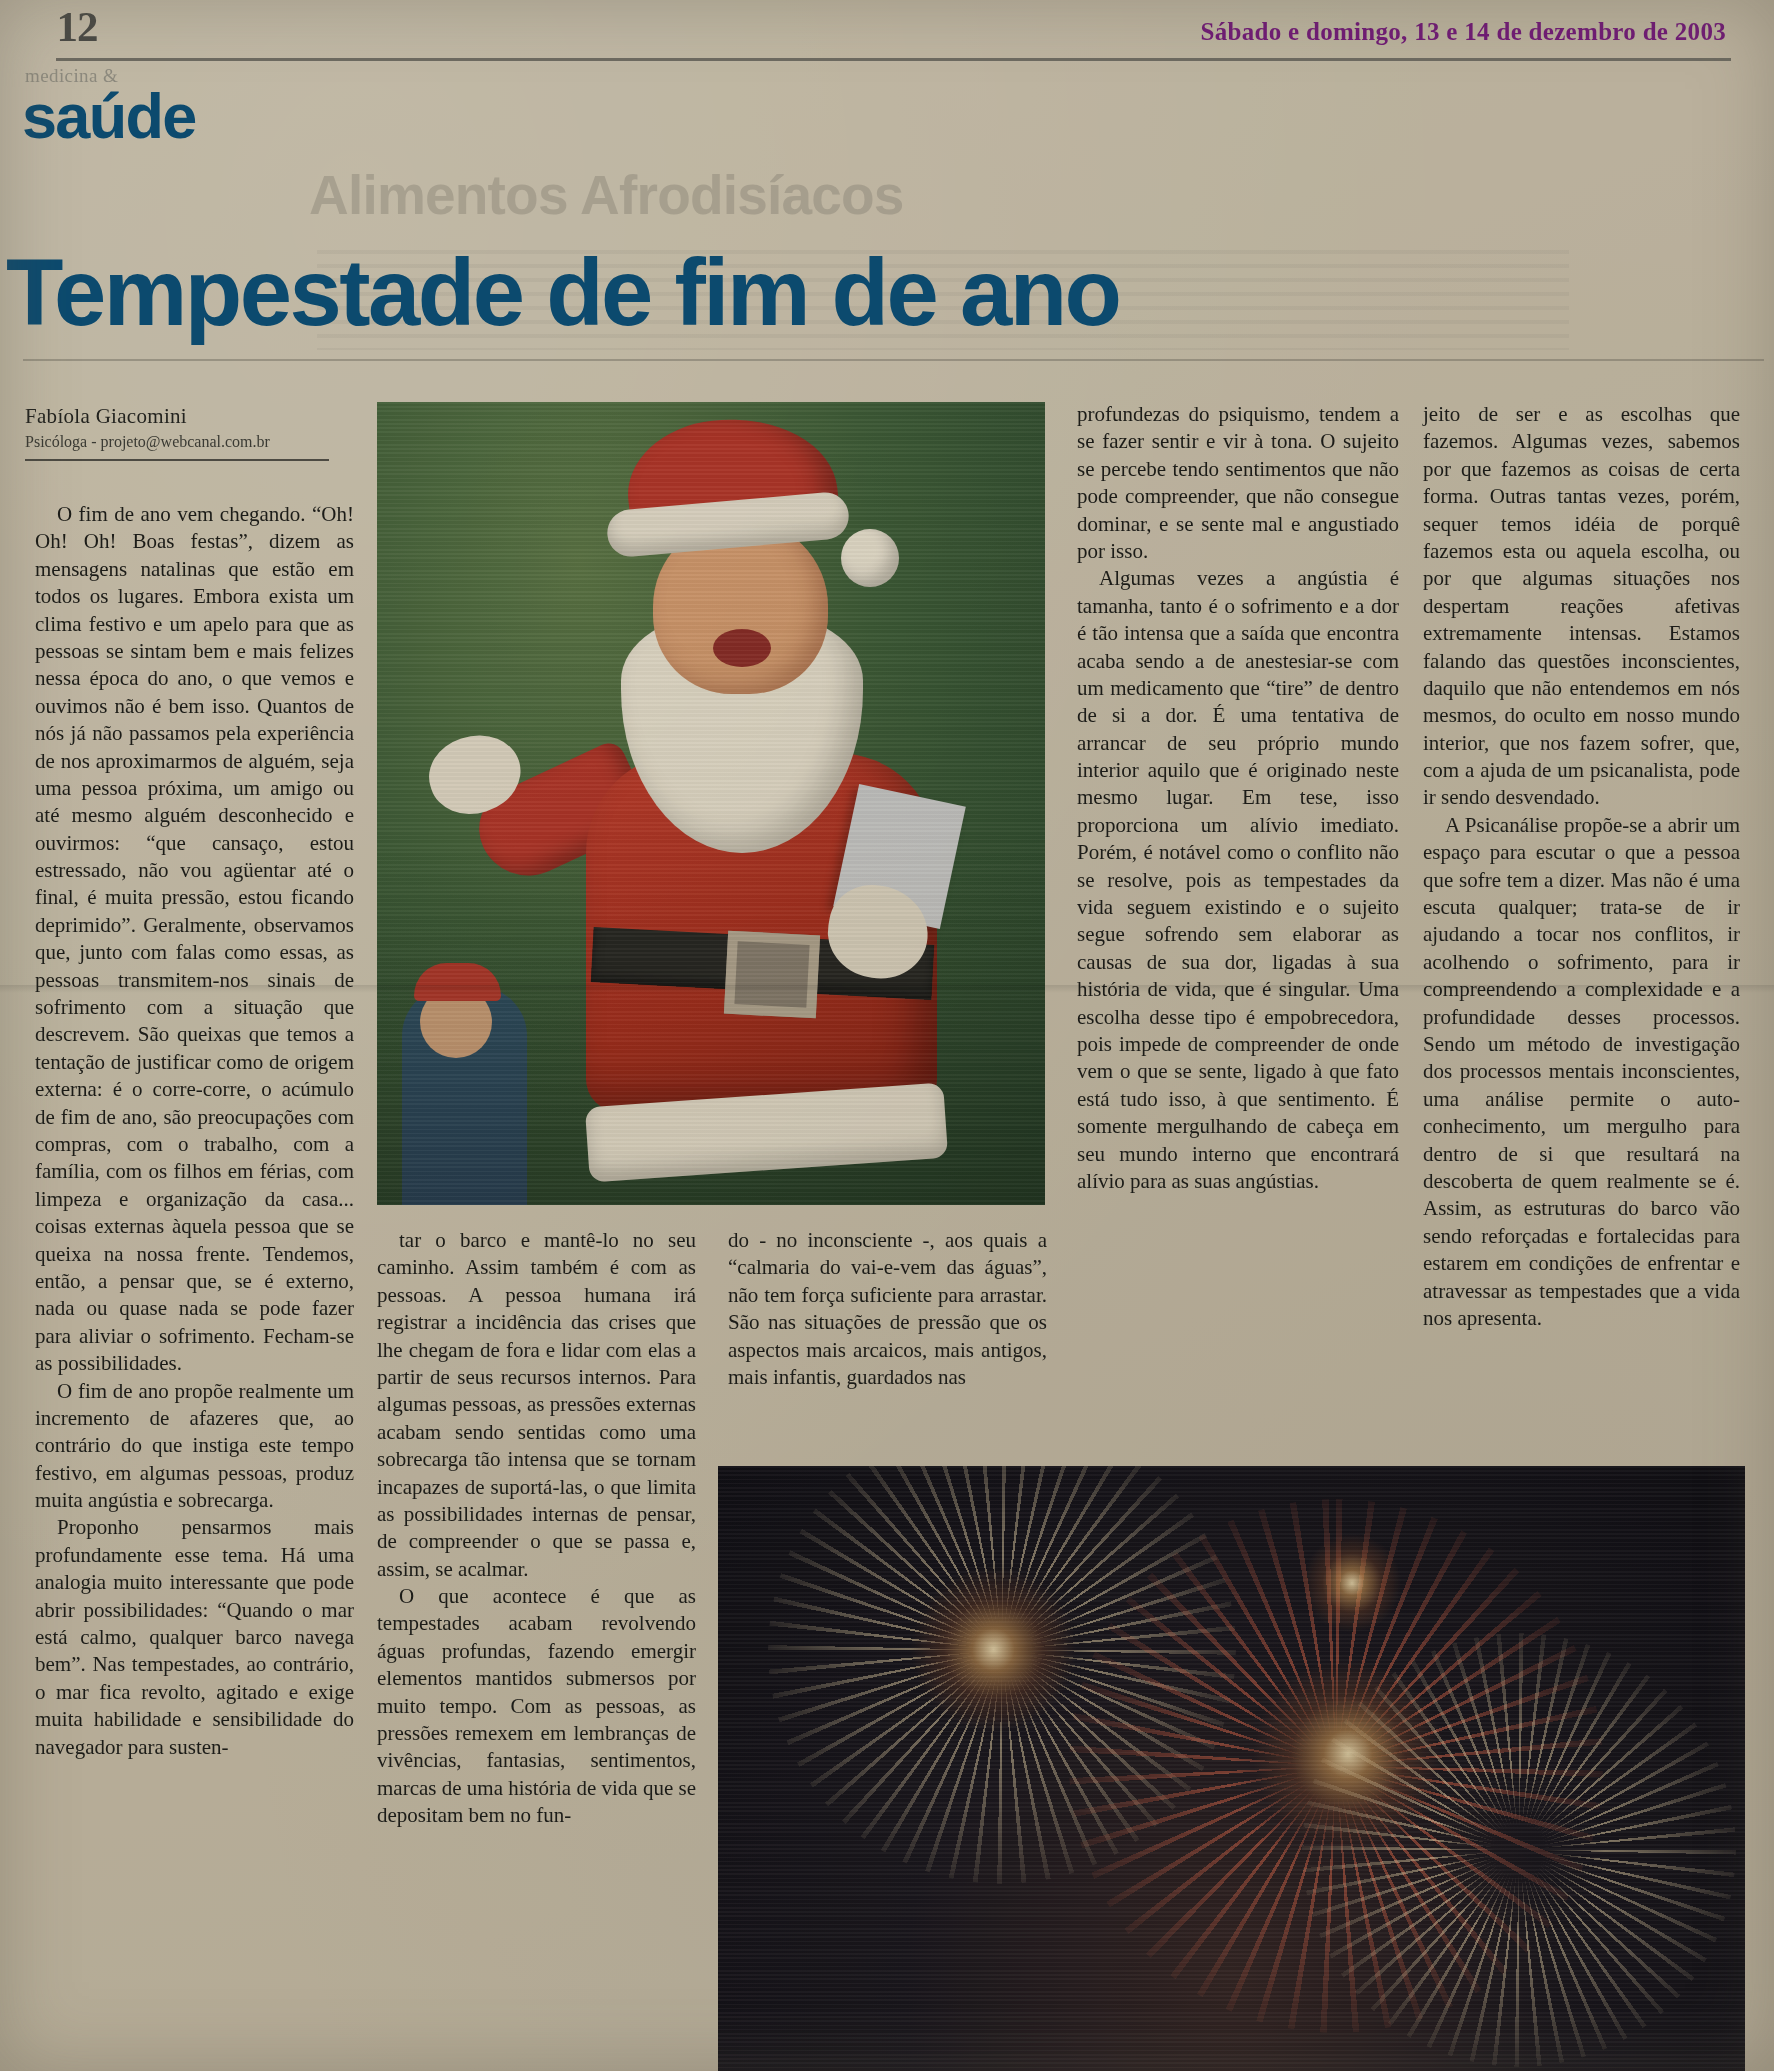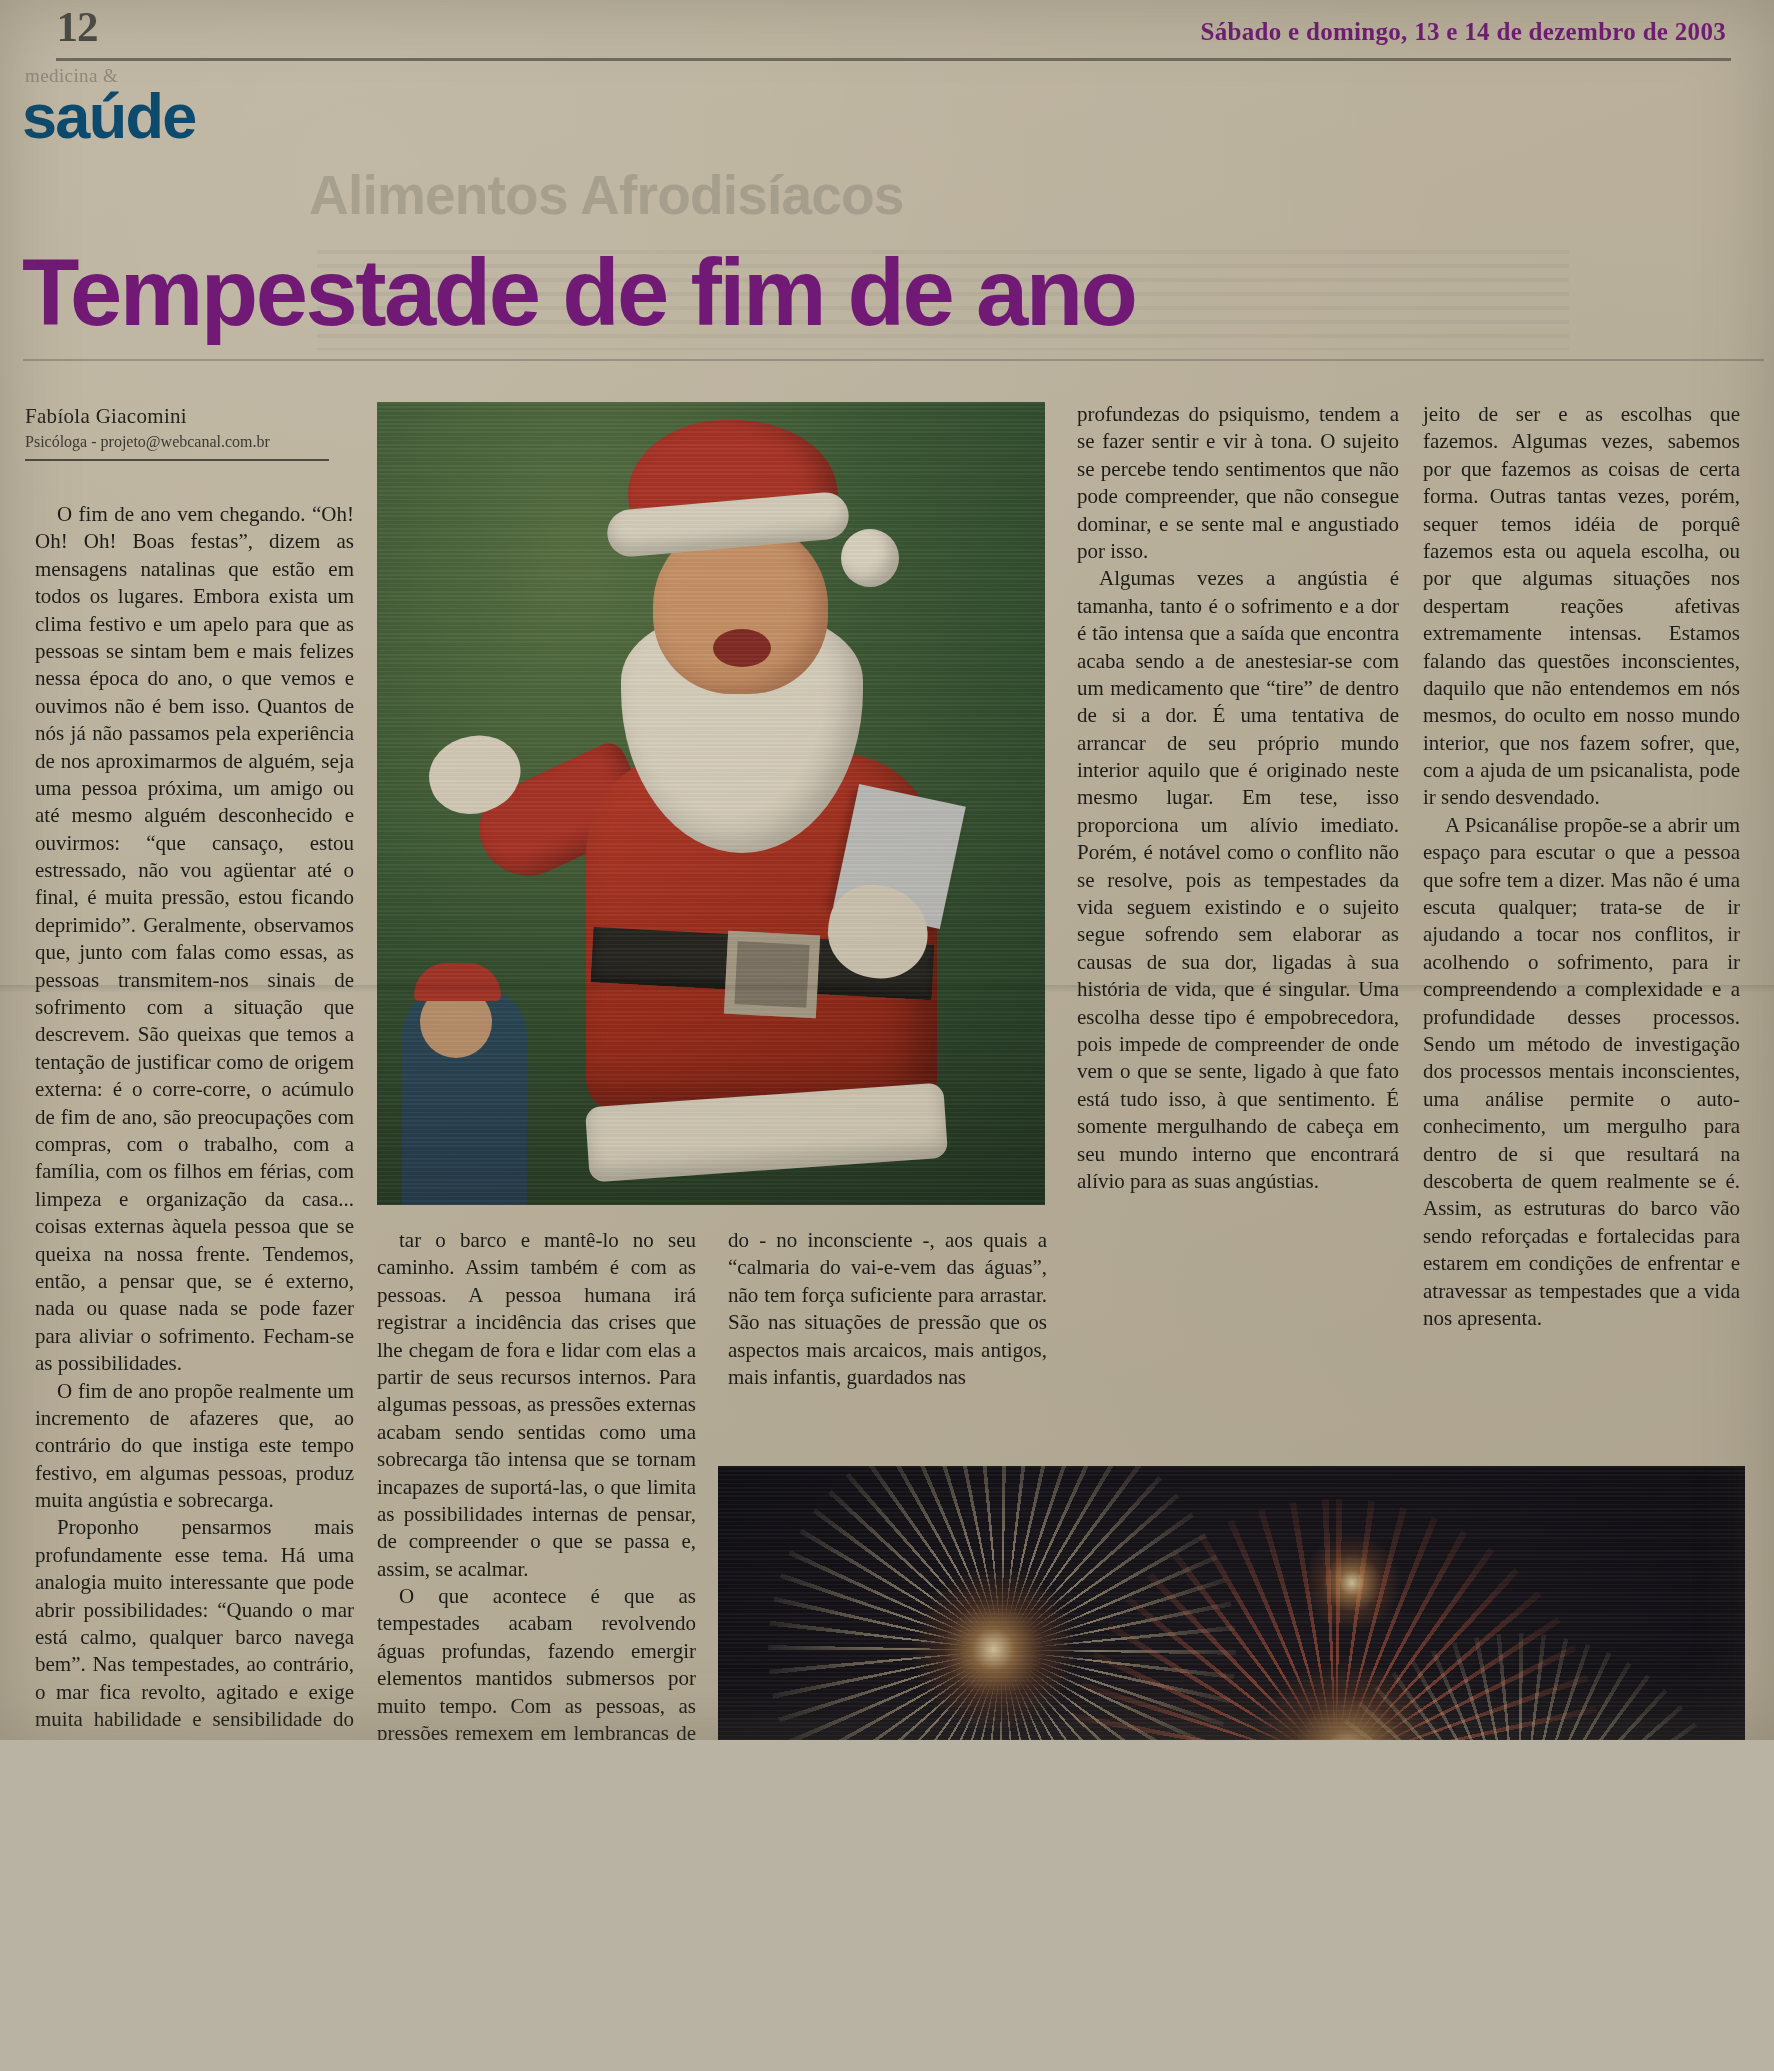--- a/index.html
+++ b/index.html
@@ -3,21 +3,21 @@
 <meta charset="utf-8">
 <style>
   html, body {
     margin: 0;
     padding: 0;
     background: #b9b3a4;
   }
   .page {
     position: relative;
     width: 1774px;
-    height: 1740px;
+    height: 2071px;
     background: #cfc8b8;
     overflow: hidden;
     font-family: "Liberation Serif", serif;
     color: #1b1b18;
   }
   
   .paper-tint {
     position: absolute;
     inset: 0;
     background:
@@ -113,29 +113,29 @@
       to bottom,
       rgba(130,126,114,0.13) 0px,
       rgba(130,126,114,0.13) 4.2px,
       rgba(0,0,0,0) 4.2px,
       rgba(0,0,0,0) 14px);
     pointer-events: none;
   }
 
   .headline {
     position: absolute;
-    left: 22px;
+    left: 6px;
     top: 182px;
     width: 1703px;
     font-family: "Liberation Sans", sans-serif;
     font-weight: 700;
     font-size: 94px;
     line-height: 1.02;
     letter-spacing: -2.5px;
-    color: #701a75;
+    color: #0c4a6e;
   }
   .rule-under-head {
     position: absolute;
     left: 23.4px;
     right: 10px;
     top: 359px;
     height: 1.7px;
     background: rgba(80,78,70,0.35);
   }
 

